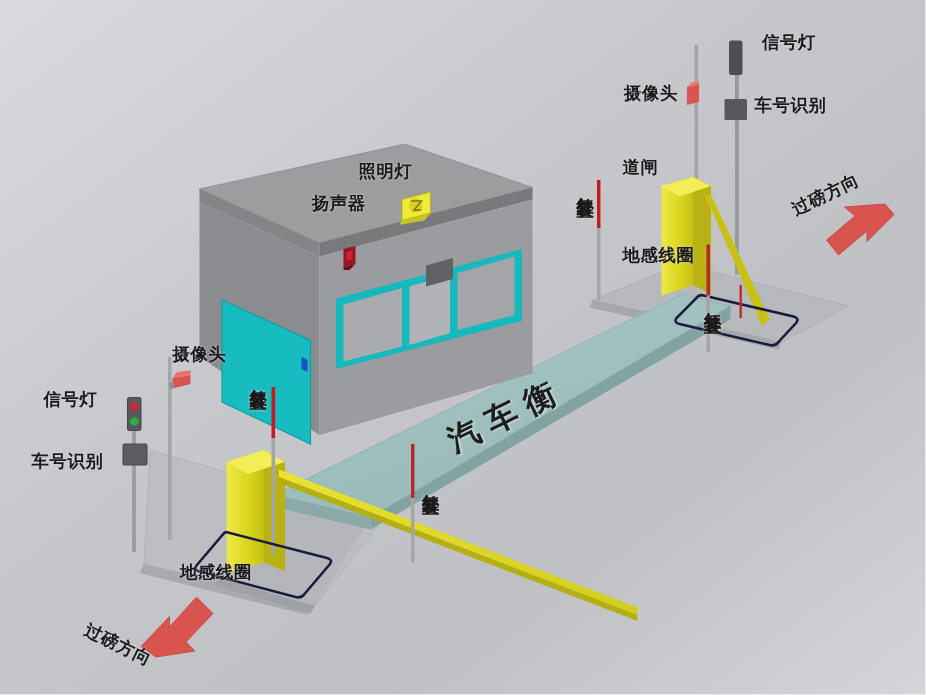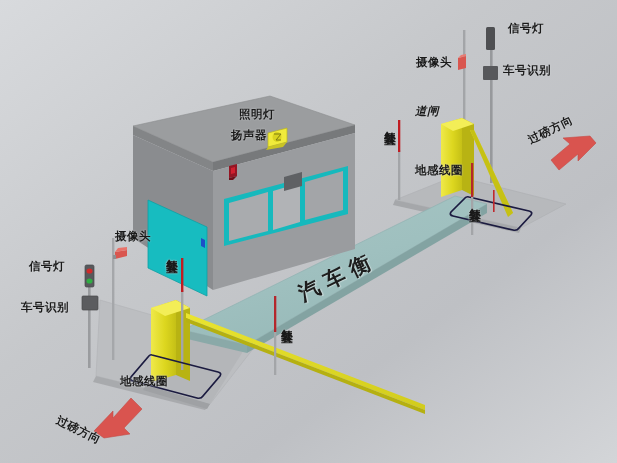--- a/index.html
+++ b/index.html
@@ -212,35 +212,35 @@
     <g>
       <rect x="274" y="330" width="2.3" height="45" fill="#a3a5a8"></rect>
       <rect x="274" y="296" width="2.3" height="36" fill="#b4272c"></rect>
     </g>
     <g>
       <rect x="471" y="195" width="2.3" height="40" fill="#a3a5a8"></rect>
       <rect x="471" y="163" width="2.3" height="34" fill="#b4272c"></rect>
     </g>
   </svg>
 
-  <div class="lbl" style="left:231px; top:128px;">扬声器</div>
+  <div class="lbl" style="left:208px; top:128px;">扬声器</div>
   <div class="lbl" style="left:239px; top:107px;">照明灯</div>
 
   <div class="lbl" style="left:29px; top:259px;">信号灯</div>
   <div class="lbl" style="left:21px; top:300px;">车号识别</div>
   <div class="lbl" style="left:115px; top:229px;">摄像头</div>
   <div class="lbl vert" style="left:164px; top:250px; height:56px;">红外装置</div>
   <div class="lbl" style="left:120px; top:374px;">地感线圈</div>
   <div class="lbl rot-l" style="left:57px; top:412px;">过磅方向</div>
 
   <div class="lbl platform rot-r" style="left:300px; top:281px;">汽车衡</div>
   <div class="lbl vert" style="left:279px; top:320px; height:58px;">红外装置</div>
   <div class="lbl vert" style="left:467px; top:199px; height:58px;">红外装置</div>
 
   <div class="lbl" style="left:508px; top:21px;">信号灯</div>
   <div class="lbl" style="left:503px; top:63px;">车号识别</div>
   <div class="lbl" style="left:416px; top:55px;">摄像头</div>
-  <div class="lbl" style="left:415px; top:104px;font-style:italic;">道闸</div>
+  <div class="lbl" style="left:415px; top:104px;">道闸</div>
   <div class="lbl vert" style="left:382px; top:122px; height:56px;">红外装置</div>
   <div class="lbl" style="left:415px; top:163px;">地感线圈</div>
   <div class="lbl rot-r" style="left:529px; top:133px;">过磅方向</div>
 
 </div>
 
 </body></html>

